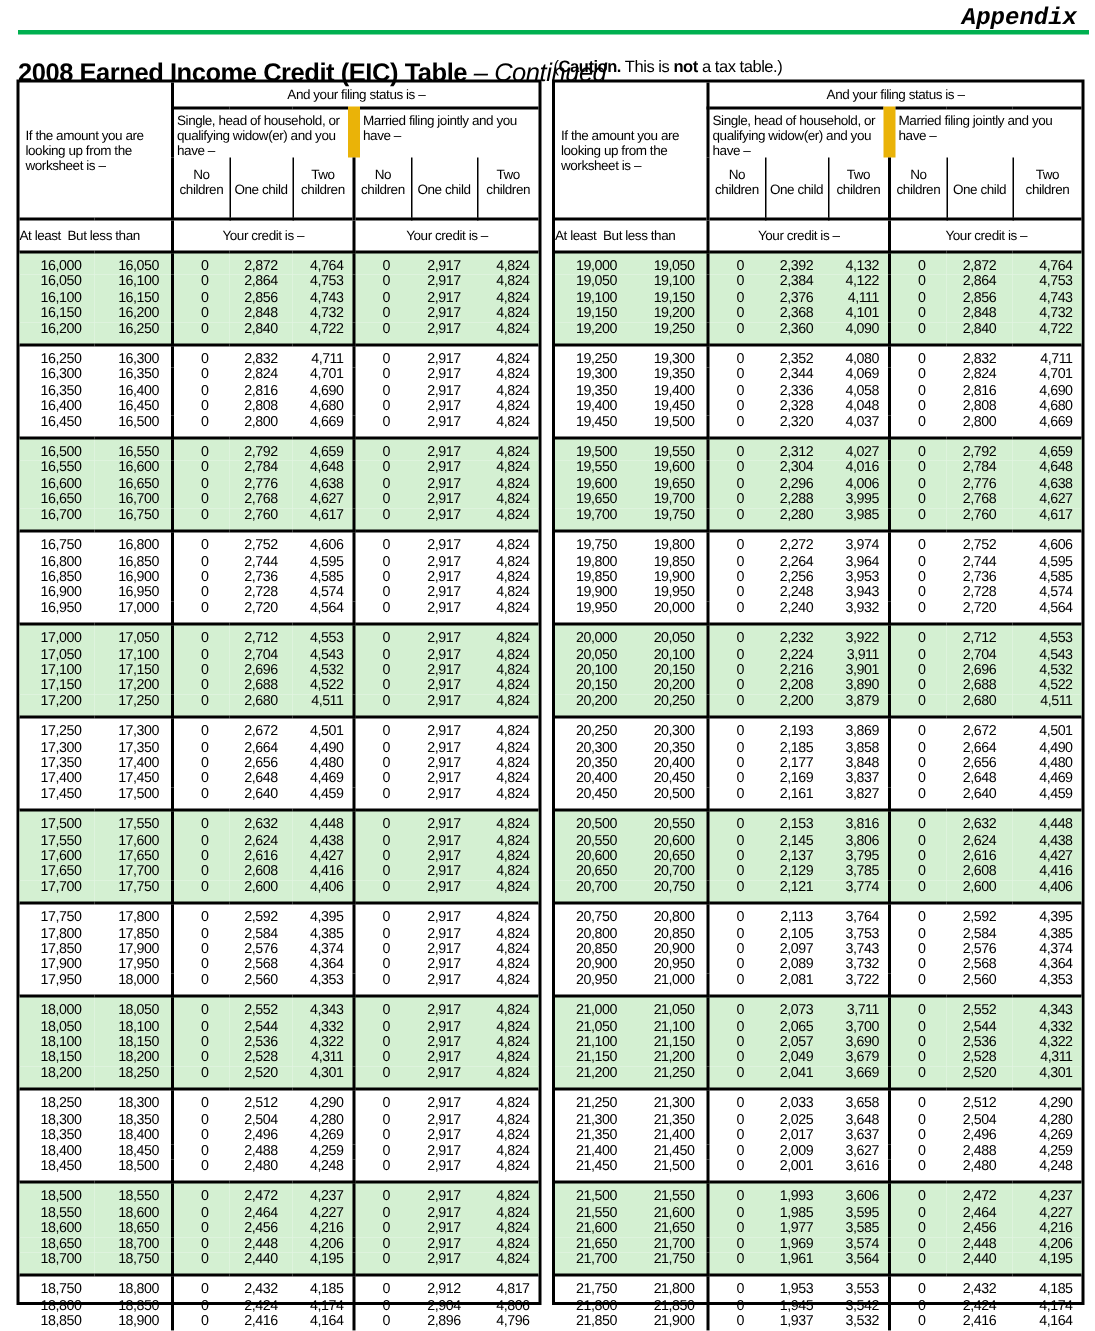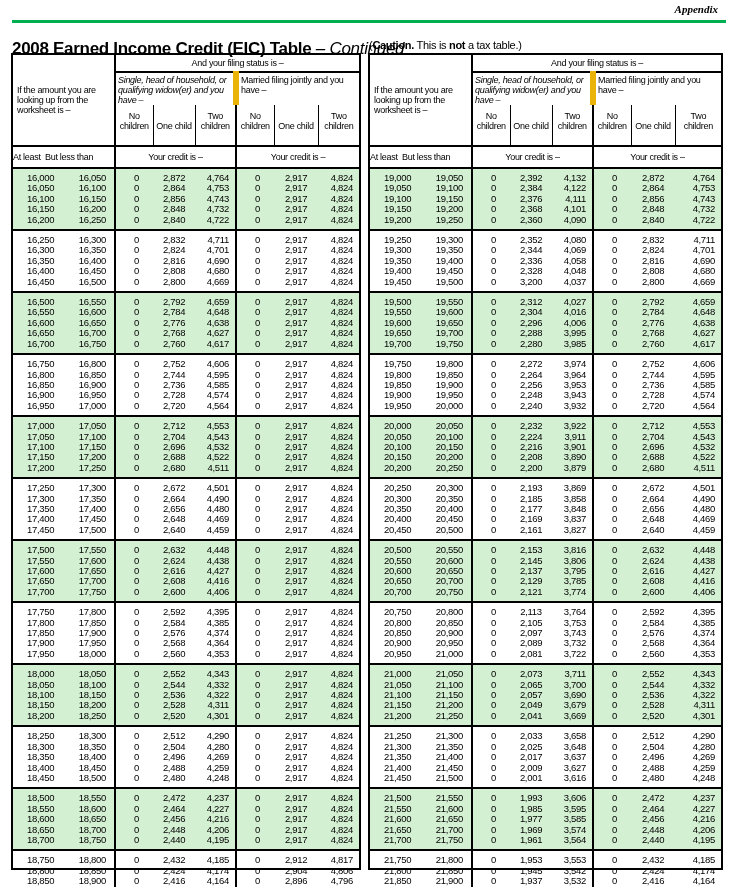--- a/index.html
+++ b/index.html
@@ -1,35 +1,35 @@
 <!DOCTYPE html>
 <html><head>
 <meta charset="utf-8">
 <style>
   html, body { margin: 0; padding: 0; background: #ffffff; }
   body { width: 730px; height: 887px; position: relative; overflow: hidden;
          font-family: "Liberation Sans", sans-serif; color: #000; }
-  .appendix { position: absolute; right: 12px; top: 3px; font-family: Liberation Serif, serif;
-              font-style: italic; font-weight: bold; font-size: 11px; }
+  .appendix { position: absolute; right: 12px; top: 3px; font-family: Liberation Mono, monospace;
+              font-style: italic; font-weight: bold; font-size: 16px; }
   .rule { position: absolute; left: 12px; right: 4px; top: 20px; height: 3px; background: #00b050; }
   .title-left { position: absolute; left: 12px; top: 39px; font-size: 17px; font-weight: bold; letter-spacing: -0.3px; }
   .title-left i { font-weight: normal; }
   .title-right { position: absolute; left: 369px; top: 39px; font-size: 11px; letter-spacing: -0.3px; }
   .title-right b { font-weight: bold; margin-top: 23px; }
 
   .panel { position: absolute; top: 53px; border: 2px solid #000; box-sizing: border-box; }
   .panel.left { left: 11px; width: 350px; height: 817px; }
   .panel.right { left: 368px; width: 355px; height: 817px; }
 
   table { border-collapse: collapse; width: 100%; table-layout: fixed; font-size: 9px; letter-spacing: -0.3px; }
   th, td { padding: 0; }
   .hdr-top { height: 16px; font-weight: normal; border-bottom: 2px solid #000; }
   .hdr-left { text-align: left; vertical-align: middle; font-weight: normal; padding: 0 4px; line-height: 10px; border-right: 2px solid #000; }
   .hdr-status { text-align: left; vertical-align: top; font-weight: normal; padding: 2px 2px 0 2px; line-height: 10px; height: 30px; }
-  .hdr-status.single { border-right: 6px solid #eab308; font-style: italic; }
+  .hdr-status.single { border-right: 8px solid #eab308; }
   .hdr-child { text-align: center; vertical-align: bottom; font-weight: normal; line-height: 10px; height: 26px; padding-bottom: 14px; }
   .bl { border-left: 1px solid #000; }
   .br2 { border-right: 2px solid #000; }
   .hdr-foot { height: 20px; text-align: center; font-weight: normal; border-top: 2px solid #000; border-bottom: 2px solid #000; }
   .hdr-foot.al { text-align: left; border-right: 2px solid #000; }
 
   .grp td { line-height: 10.4px; font-size: 9.5px; vertical-align: top; }
   .grp.shade td { background: #d4f0d2; }
   .grp td.inc1 { text-align: left; padding-left: 14px; }
   .grp td.inc2 { text-align: right; padding-right: 8px; border-right: 2px solid #000; }
@@ -822,21 +822,21 @@
           <td class="c1">2,328</td>
           <td class="c2 sep">4,048</td>
           <td class="c0">0</td>
           <td class="c1">2,808</td>
           <td class="c2">4,680</td>
         </tr>
         <tr class="grp grp-row-last">
           <td class="inc1">19,450</td>
           <td class="inc2">19,500</td>
           <td class="c0">0</td>
-          <td class="c1">3,200</td>
+          <td class="c1">2,320</td>
           <td class="c2 sep">4,037</td>
           <td class="c0">0</td>
           <td class="c1">2,800</td>
           <td class="c2">4,669</td>
         </tr>
         <tr class="grp shade grp-row-first">
           <td class="inc1">19,500</td>
           <td class="inc2">19,550</td>
           <td class="c0">0</td>
           <td class="c1">2,312</td>

